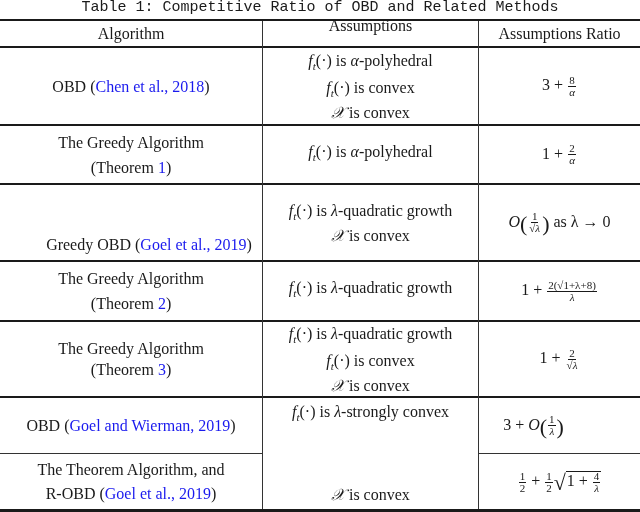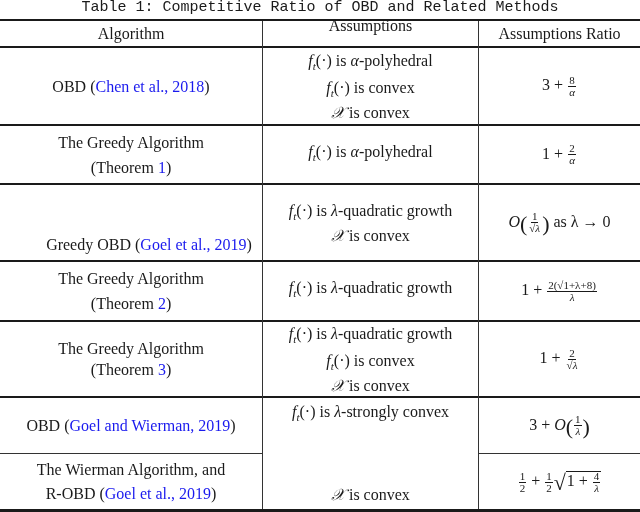--- a/index.html
+++ b/index.html
@@ -137,29 +137,29 @@
       </span></span>
 </div>
 
 <div class="cell" style="left:0; top:398px; width:262px; height:55px;">
   <span class="ln"><span>OBD (</span><a class="cite">Goel and Wierman, 2019</a><span>)</span></span>
 </div>
 <div class="cell" style="left:263px; top:398px; width:215px; height:111px; line-height:30px;gap:48px;">
   <span class="ln"><i>f</i><sub class="math" style="font-size:11px;">t</sub><span>(·)</span><span> is </span><i>λ</i><span>-strongly convex</span></span>
   <span class="ln"><i>𝒳</i><span> is </span><span>convex</span></span>
 </div>
-<div class="cell" style="left:479px; top:398px; width:161px; height:55px;">
+<div class="cell" style="left:453px; top:398px; width:161px; height:55px;">
   <span class="ln"><span>3 + </span><i>O</i><span class="paren">(</span><span class="frac">
         <span class="num">1</span>
         <span class="den math">λ</span>
       </span><span class="paren">)</span></span>
 </div>
 
 <div class="cell" style="left:0; top:455px; width:262px; height:54px; line-height:24px;">
-  <span class="ln">The Wierman Algorithm, and</span>
+  <span class="ln">The Theorem Algorithm, and</span>
   <span class="ln"><span>R-OBD (</span><a class="cite">Goel et al., 2019</a><span>)</span></span>
 </div>
 <div class="cell" style="left:479px; top:455px; width:161px; height:54px;">
   <span class="ln"><span class="frac">
         <span class="num">1</span>
         <span class="den">2</span>
       </span><span> + </span><span class="frac">
         <span class="num">1</span>
         <span class="den">2</span>
       </span><span style="font-size:22px; vertical-align:middle;">√</span><span class="sqrt"><span>1 + </span><span class="frac">

